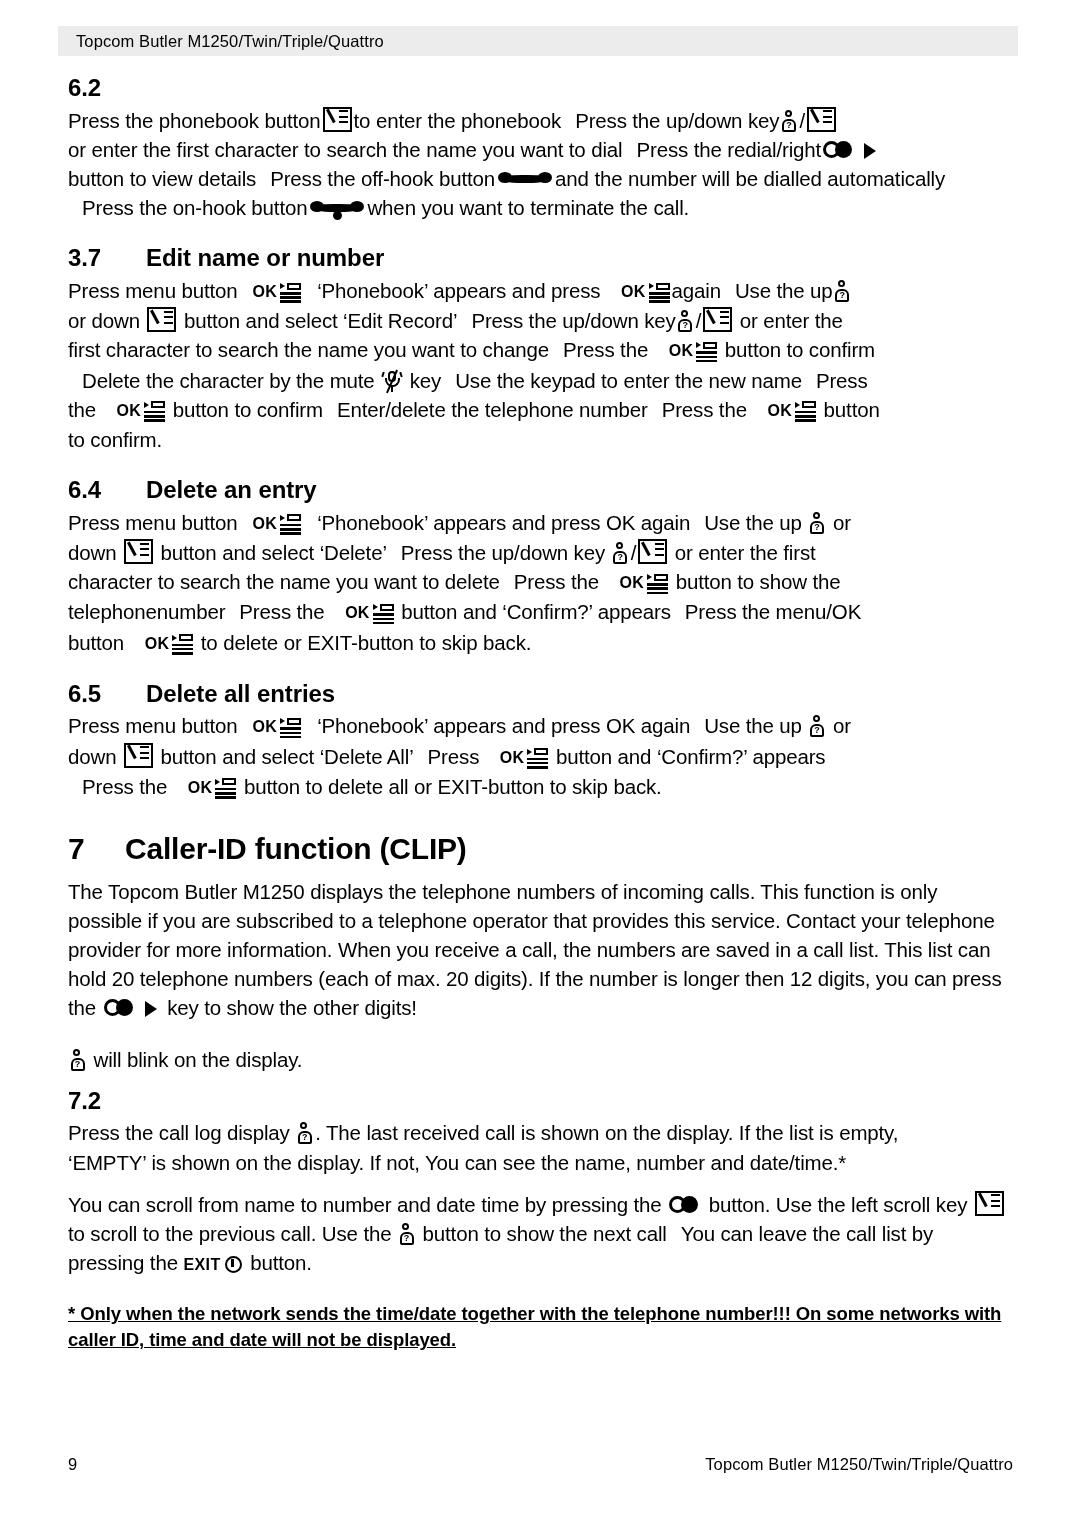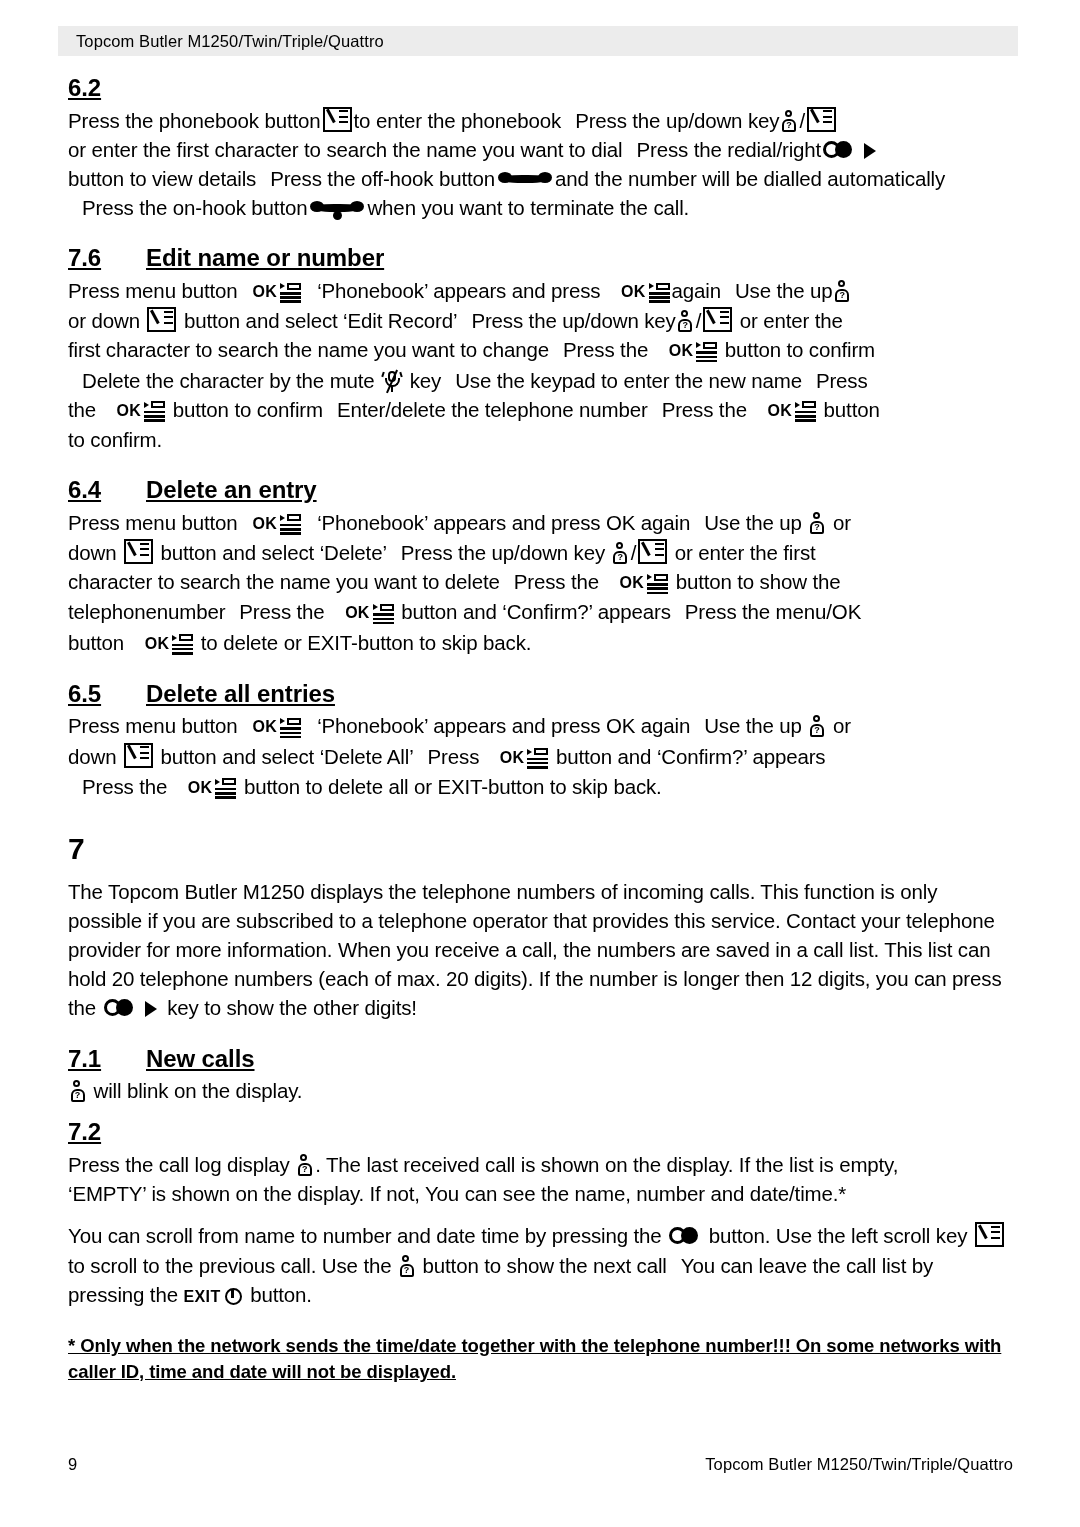--- a/index.html
+++ b/index.html
@@ -47,21 +47,20 @@
     top: 74px;
     width: 942px;
   }
   h2.sec {
     font-size: 24px;
     font-weight: bold;
     margin: 0 0 4px 0;
     letter-spacing: -0.1px;
     line-height: 1.15;
     display: flex;
-    text-decoration: underline;
   }
   h2.sec .num { width: 78px; flex: none; }
   h1.bigsec {
     font-size: 30px;
     font-weight: bold;
     margin: 0 0 10px 0;
     letter-spacing: -0.2px;
     line-height: 1.15;
     display: flex;
   }
@@ -342,21 +341,21 @@
   <div class="content">
 
     <h2 class="sec">
       <span class="num">6.2</span>
     </h2>
     <p class="body"><span>Press the phonebook button</span><span class="ic ic-phonebook"></span><span>to enter the phonebook</span><span class="gap"></span><span>Press the up/down key</span><span class="ic ic-person"><span class="head"></span><span class="body">?</span></span><span>/</span><span class="ic ic-phonebook"></span><br><span>or enter the first character to search the name you want to dial</span><span class="gap"></span><span>Press the redial/right</span><span class="ic ic-redial"><span class="c1"></span><span class="c2"></span></span><span class="ic ic-righttri"></span><br><span>button to view details</span><span class="gap"></span><span>Press the off-hook button</span><span class="ic ic-offhook"><span class="bar"></span><span class="e1"></span><span class="e2"></span></span><span>and the number will be dialled automatically</span><br><span class="gap"></span><span>Press the on-hook button</span><span class="ic ic-offhook ic-onhook"><span class="bar"></span><span class="e1"></span><span class="e2"></span><span class="dot"></span></span><span>when you want to terminate the call.</span></p>
 
     <div class="blockgap"></div>
 
     <h2 class="sec">
-      <span class="num">7.6</span>
+      <span class="num">3.7</span>
       <span>Edit name or number</span>
     </h2>
     <p class="body"><span>Press menu button</span><span class="okword">OK</span><span class="ic ic-menu"><span class="tri"></span><span class="box"></span><span class="l1"></span><span class="l2"></span><span class="l3"></span></span><span class="gap"></span>‘<b>Phonebook</b>’ appears and press <span class="okword">OK</span><span class="ic ic-menu"><span class="tri"></span><span class="box"></span><span class="l1"></span><span class="l2"></span><span class="l3"></span></span><span>again</span><span class="gap"></span><span>Use the up</span><span class="ic ic-person"><span class="head"></span><span class="body">?</span></span><br>or down <span class="ic ic-phonebook"></span> button and select ‘<b>Edit Record</b>’<span class="gap"></span><span>Press the up/down key</span><span class="ic ic-person"><span class="head"></span><span class="body">?</span></span>/<span class="ic ic-phonebook"></span> or enter the<br>first character to search the name you want to change<span class="gap"></span>Press the <span class="okword">OK</span><span class="ic ic-menu"><span class="tri"></span><span class="box"></span><span class="l1"></span><span class="l2"></span><span class="l3"></span></span> button to confirm<br><span class="gap"></span>Delete the character by the mute <span class="ic ic-mute"><span class="cap"></span><span class="arc"></span><span class="stem"></span><span class="q1"></span><span class="q2"></span><span class="slash"></span></span> key<span class="gap"></span>Use the keypad to enter the new name<span class="gap"></span>Press<br>the <span class="okword">OK</span><span class="ic ic-menu"><span class="tri"></span><span class="box"></span><span class="l1"></span><span class="l2"></span><span class="l3"></span></span> button to confirm<span class="gap"></span>Enter/delete the telephone number<span class="gap"></span>Press the <span class="okword">OK</span><span class="ic ic-menu"><span class="tri"></span><span class="box"></span><span class="l1"></span><span class="l2"></span><span class="l3"></span></span> button<br>to confirm.</p>
 
     <div class="blockgap"></div>
 
     <h2 class="sec">
       <span class="num">6.4</span>
       <span>Delete an entry</span>
     </h2>
@@ -367,29 +366,26 @@
     <h2 class="sec">
       <span class="num">6.5</span>
       <span>Delete all entries</span>
     </h2>
     <p class="body"><span>Press menu button</span><span class="okword">OK</span><span class="ic ic-menu"><span class="tri"></span><span class="box"></span><span class="l1"></span><span class="l2"></span><span class="l3"></span></span><span class="gap"></span>‘<b>Phonebook</b>’ appears and press OK again<span class="gap"></span>Use the up <span class="ic ic-person"><span class="head"></span><span class="body">?</span></span> or<br>down <span class="ic ic-phonebook"></span> button and select ‘<b>Delete All</b>’<span class="gap"></span>Press <span class="okword">OK</span><span class="ic ic-menu"><span class="tri"></span><span class="box"></span><span class="l1"></span><span class="l2"></span><span class="l3"></span></span> button and ‘<b>Confirm?</b>’ appears<br><span class="gap"></span>Press the <span class="okword">OK</span><span class="ic ic-menu"><span class="tri"></span><span class="box"></span><span class="l1"></span><span class="l2"></span><span class="l3"></span></span> button to delete all or <b>EXIT</b>-button to skip back.</p>
 
     <div class="blockgap-lg"></div>
 
     <h1 class="bigsec">
       <span class="num">7</span>
+      <span>Caller-ID function (CLIP)</span>
     </h1>
     <p class="body"><span>The Topcom Butler M1250 displays the telephone numbers of incoming calls. This function is only possible if you are subscribed to a telephone operator that provides this service. Contact your telephone provider for more information. When you receive a call, the numbers are saved in a call list. This list can hold 20 telephone numbers (each of max. 20 digits). If the number is longer then 12 digits, you can press the</span> <span class="ic ic-redial"><span class="c1"></span><span class="c2"></span></span><span class="ic ic-righttri"></span> <span>key to show the other digits!</span></p>
 
     <div class="blockgap"></div>
 
-    <h2 class="sec">
-      <span class="num">7.1</span>
-      <span>New calls</span>
-    </h2>
     <p class="body"> <span class="ic ic-person"><span class="head"></span><span class="body">?</span></span> <span>will blink on the display.</span></p>
 
     <div class="blockgap-sm"></div>
 
     <h2 class="sec">
       <span class="num">7.2</span>
     </h2>
     <p class="body"><span>Press the call log display</span> <span class="ic ic-person"><span class="head"></span><span class="body">?</span></span>. The last received call is shown on the display. If the list is empty,<br>‘<b>EMPTY</b>’ is shown on the display. If not, You can see the name, number and date/time.*</p>
 
     <div class="blockgap-sm"></div>

